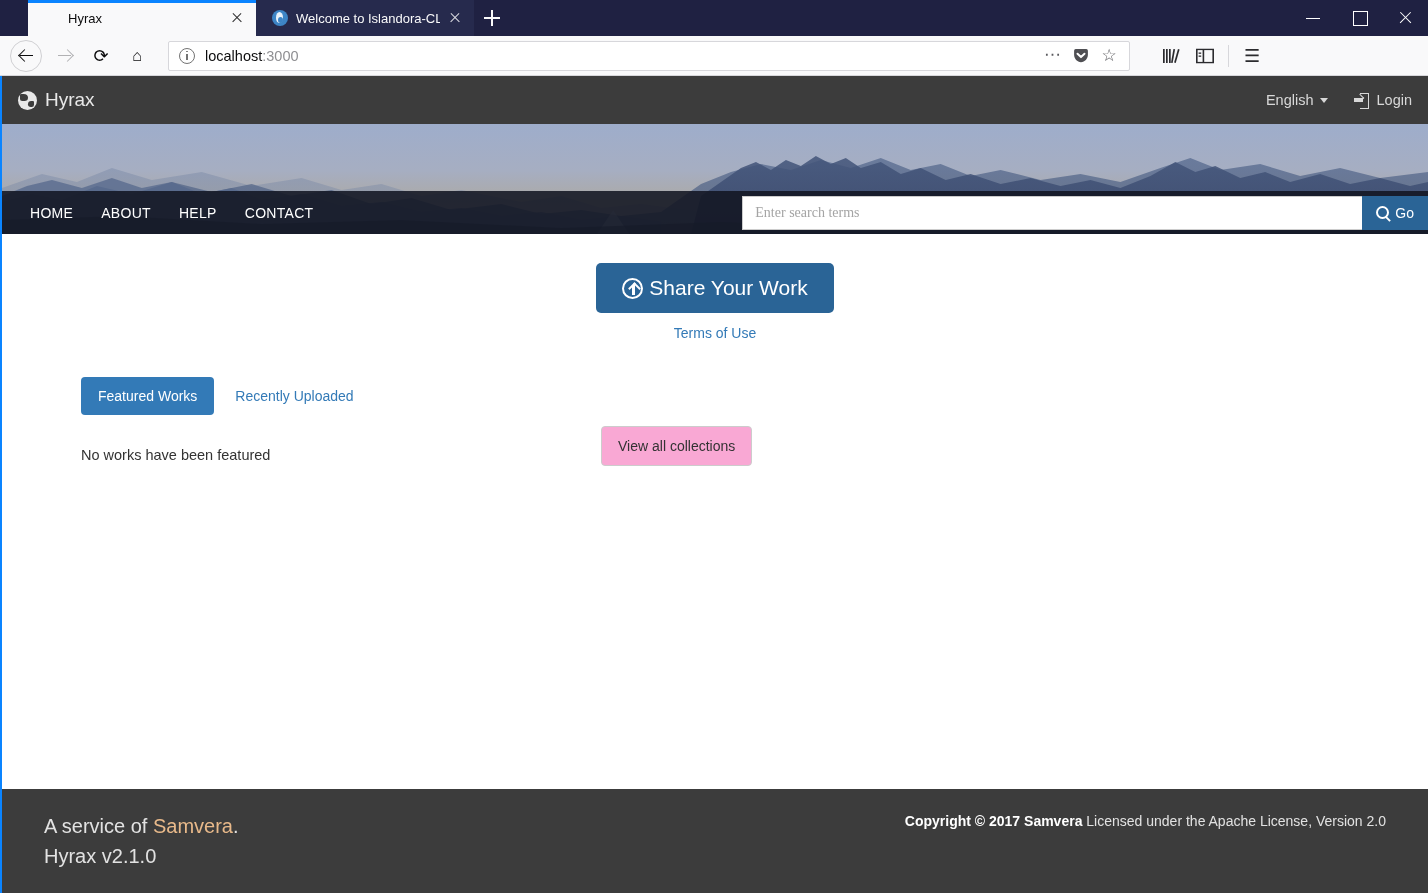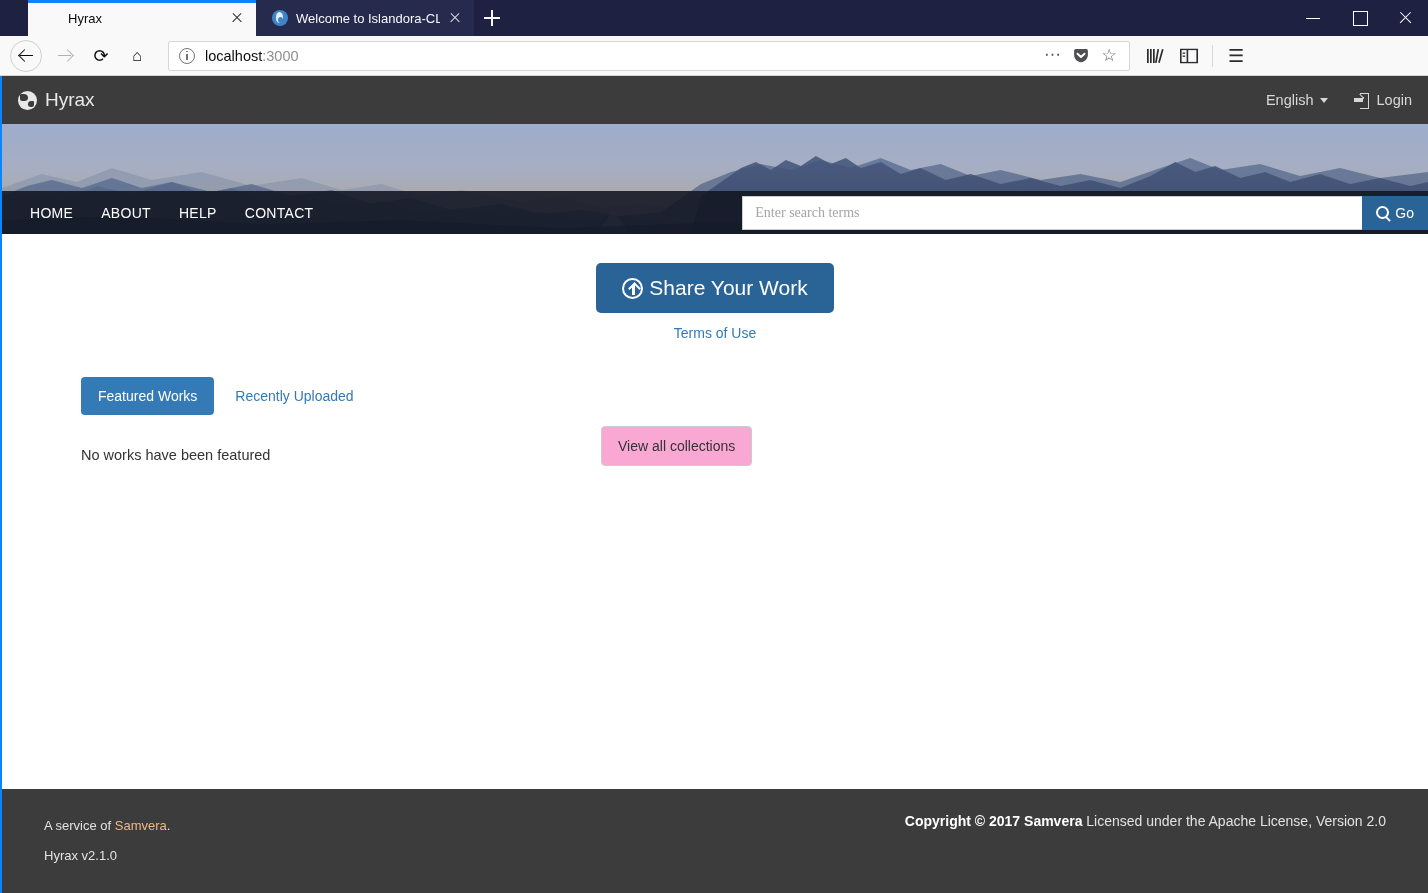--- a/index.html
+++ b/index.html
@@ -77,21 +77,21 @@
                          background: currentColor; }
   .arrow-right::after { content:""; position:absolute; left:4.5px; top:2.5px; width:8px; height:8px;
                         border-right:1.6px solid currentColor; border-top:1.6px solid currentColor;
                         transform: rotate(45deg); }
   .reload-glyph { position:absolute; left:50%; top:50%; transform: translate(-50%,-50%);
                   font-size: 18px; line-height: 1; }
   .home-glyph { position:absolute; left:50%; top:50%; transform: translate(-50%,-50%);
                 font-size: 16px; line-height: 1; }
 
   .urlbar { flex: 1; height: 30px; background: #ffffff; border: 1px solid #d7d7db;
-            border-radius: 2px; display: flex; align-items: center; margin: 0 8px 0 12px;
+            border-radius: 2px; display: flex; align-items: center; margin: 0 24px 0 12px;
             max-width: 962px; }
   .info-icon { width: 16px; height: 16px; border: 1.3px solid #737373; border-radius: 50%;
                margin: 0 10px 0 10px; position: relative; flex: none; }
   .info-icon::before { content:""; position:absolute; left:6.3px; top:2.6px; width:1.4px;
                        height:1.4px; background:#737373; border-radius:50%; }
   .info-icon::after { content:""; position:absolute; left:6.3px; top:5.6px; width:1.4px;
                       height:6px; background:#737373; }
   .url-text { font-size: 14.5px; color: #0c0c0d; white-space: nowrap; }
   .url-text .port { color: #8f8f92; }
   .url-actions { margin-left: auto; display: flex; align-items: center; padding-right: 6px; }
@@ -179,21 +179,21 @@
 
   .empty-msg { margin-top: 32px; font-size: 14.5px; color: #333; }
 
   .view-all { margin-top: 49px; }
   .outline-btn { background: #f9a8d4; border: 1px solid #ccc; border-radius: 4px;
                  font-size: 14px; color: #333; padding: 11px 16px;
                  font-family: "Liberation Sans", sans-serif; }
 
   .footer { background: #3c3c3c; flex: none; padding: 22px 42px; display: flex;
             align-items: flex-start; }
-  .footer-left { font-size: 13px; color: #e2e2e2; line-height: 30px; }
+  .footer-left { font-size: 20px; color: #e2e2e2; line-height: 30px; }
   .footer-left a { color: #e8b98a; text-decoration: none; }
   .footer-right { margin-left: auto; font-size: 14px; color: #e2e2e2; padding-top: 2px; }
   .footer-right b { color: #ffffff; }
 </style>
 </head>
 <body>
 
 <div class="browser">
 
   <div class="titlebar">

